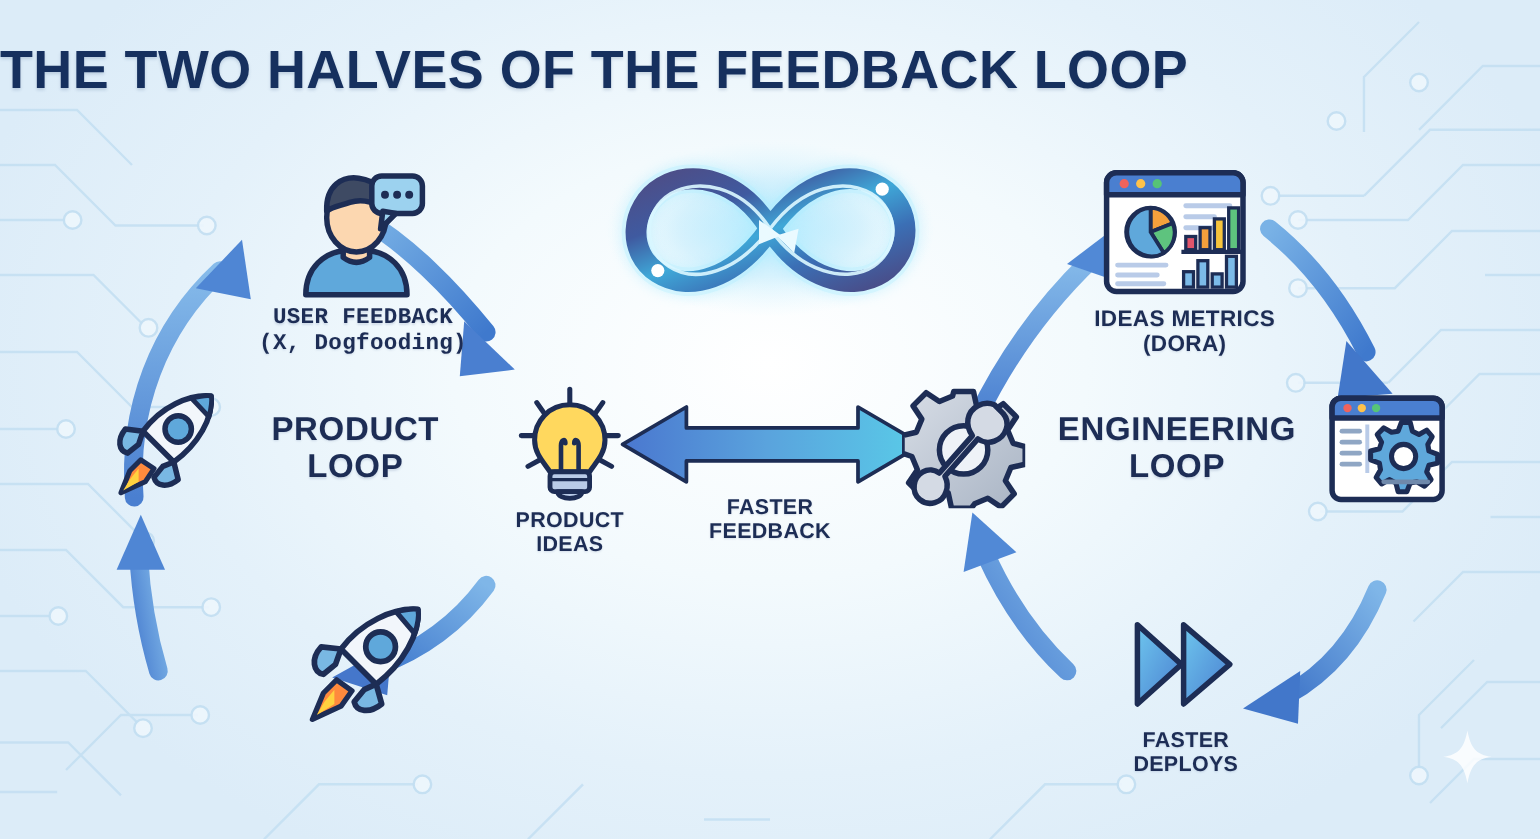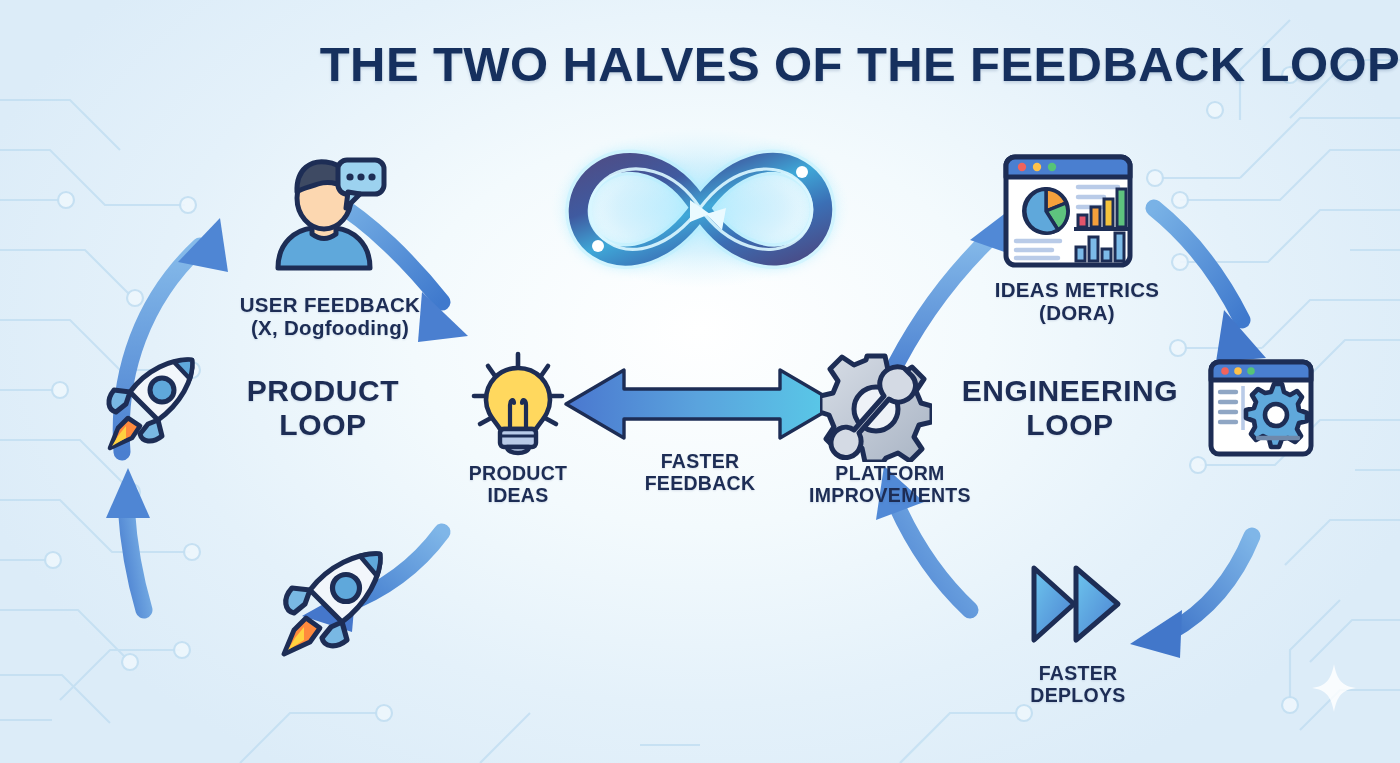--- a/index.html
+++ b/index.html
@@ -10,21 +10,21 @@
     position:relative;
   }
   #stage {
     position:absolute; inset:0;
     background:
       radial-gradient(ellipse 760px 520px at 700px 330px, #ffffff 0%, #f3fafd 38%, #e4f1fa 72%, #dcecf8 100%);
   }
   .bg-circuit { position:absolute; inset:0; pointer-events:none; }
   .title {
     position:absolute; top:36px; left:0; width:1400px;
-    text-align:right;
+    text-align:left;
     font-size:49px; font-weight:bold;
     letter-spacing:0.4px;
     color:#16305e;
     text-shadow:0 2px 3px rgba(30,60,110,0.18);
     white-space:nowrap;
   }
   .lbl {
     position:absolute;
     text-align:center;
     color:#1d2d55;
@@ -382,35 +382,33 @@
       </defs>
       <path d="M6 6 L46 42 L6 78 Z" fill="url(#ffGrad)" stroke="#1d2d55" stroke-width="5" stroke-linejoin="round"></path>
       <path d="M48 6 L90 42 L48 78 Z" fill="url(#ffGrad)" stroke="#1d2d55" stroke-width="5" stroke-linejoin="round"></path>
     </svg>
   </div>
 
   <svg class="sparkle" style="left:1310px; top:662px; width:48px; height:52px;" width="48" height="52" viewBox="0 0 48 52">
     <path d="M24 2 C27 18, 32 24, 46 26 C32 28, 27 34, 24 50 C21 34, 16 28, 2 26 C16 24, 21 18, 24 2 Z" fill="#ffffff" opacity="0.82"></path>
   </svg>
 
-  <div class="lbl sz20" style="left:205px; top:293px; width:250px;">USER FEEDBACK
+  <div class="lbl sz20" style="left:205px; top:278px; width:250px;font-family:Liberation Mono, monospace;">USER FEEDBACK
 (X, Dogfooding)</div>
 
   <div class="lbl big" style="left:205px; top:374px; width:236px;">PRODUCT
 LOOP</div>
 
   <div class="lbl sz19" style="left:428px; top:462px; width:180px;">PRODUCT
 IDEAS</div>
 
 
   <div class="lbl sz19" style="left:610px; top:450px; width:180px;">FASTER
 FEEDBACK</div>
 
-  <div class="lbl sz19" style="left:786px; top:462px; width:208px;">PLATFORM
-IMPROVEMENTS</div>
 
   <div class="lbl sz20" style="left:950px; top:278px; width:254px;">IDEAS METRICS
 (DORA)</div>
 
   <div class="lbl big" style="left:948px; top:374px; width:244px;">ENGINEERING
 LOOP</div>
 
   <div class="lbl sz19" style="left:988px; top:662px; width:180px;">FASTER
 DEPLOYS</div>
 

